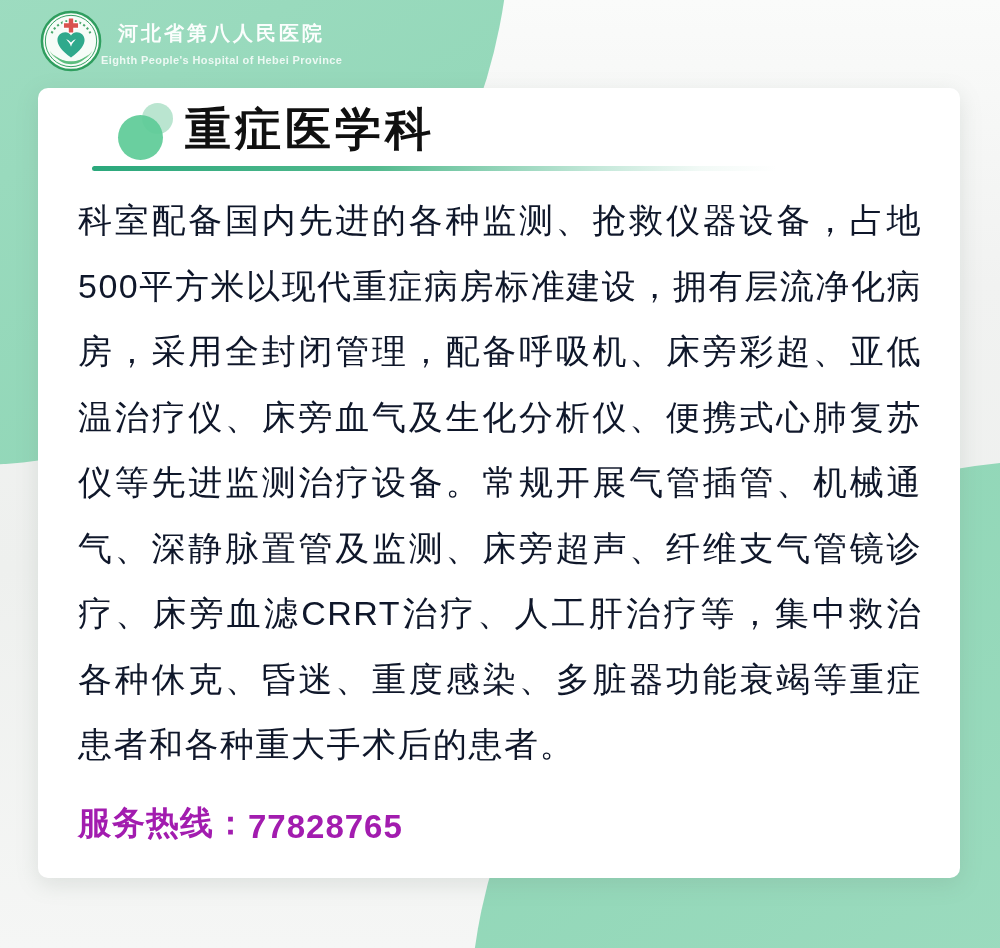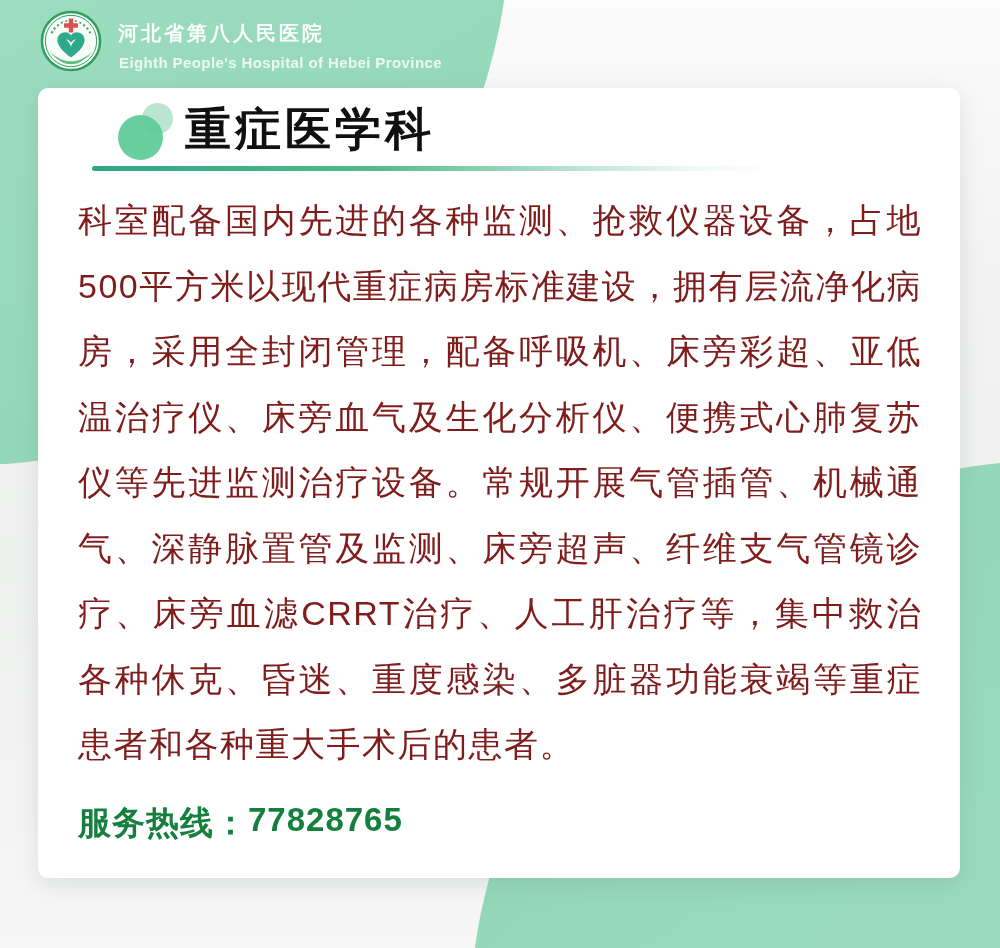--- a/index.html
+++ b/index.html
@@ -7,39 +7,39 @@
     width:1000px;height:948px;position:relative;overflow:hidden;
     background:linear-gradient(180deg,#fafbfa 0%,#f1f2f1 30%,#eef0ee 60%,#f5f6f5 100%);
     font-family:"Liberation Sans","DejaVu Sans",sans-serif;
   }
   .bg-svg{position:absolute;left:0;top:0;width:1000px;height:948px;}
 
   
   .logo{position:absolute;left:40px;top:10px;width:62px;height:62px;}
   .h-name{position:absolute;left:118px;top:20px;font-size:20px;font-weight:bold;
     color:rgba(255,255,255,0.96);letter-spacing:3px;}
-  .h-name-en{position:absolute;left:119px;top:54px;font-size:15px;font-weight:bold;
+  .h-name-en{position:absolute;left:101px;top:54px;font-size:11px;font-weight:bold;
     color:rgba(255,255,255,0.82);letter-spacing:0.4px;}
 
   
   .card{position:absolute;left:38px;top:88px;width:922px;height:790px;background:#ffffff;
     border-radius:10px;box-shadow:0 6px 22px rgba(110,125,118,0.18);}
   .bullet-small{position:absolute;left:104px;top:15px;width:31px;height:31px;border-radius:50%;
     background:#aee0c8;opacity:0.85;}
   .bullet-big{position:absolute;left:80px;top:27px;width:45px;height:45px;border-radius:50%;
     background:rgba(95,203,152,0.93);}
   .card-title{position:absolute;left:147px;top:12px;font-size:46px;line-height:58px;
     font-weight:900;color:#101010;letter-spacing:4px;}
   .divider{position:absolute;left:54px;top:78px;width:706px;height:5px;border-radius:3px;
     background:linear-gradient(to right,#2ba87c 0%,#53ba8e 40%,rgba(150,214,188,0.55) 72%,rgba(200,232,218,0.25) 86%,rgba(255,255,255,0) 97%);}
   .card-body{position:absolute;left:40px;top:100px;width:844px;
-    font-size:34px;line-height:65.5px;font-weight:500;color:#7f1d1d;
+    font-size:34px;line-height:65.5px;font-weight:500;color:#0f172a;
     text-align:justify;letter-spacing:1.5px;}
   .hotline{position:absolute;left:40px;top:713px;font-size:33px;font-weight:bold;
-    color:#15803d;letter-spacing:1px;display:flex;align-items:flex-start;}
+    color:#a21caf;letter-spacing:1px;display:flex;align-items:flex-end;}
   .hotline .num{margin-right:28px;}
 </style>
 </head>
 <body>
 
 <svg class="bg-svg" viewBox="0 0 1000 948" aria-hidden="true">
   <defs>
     <linearGradient id="gTop" x1="0" y1="0" x2="0.6" y2="1">
       <stop offset="0" stop-color="#b0e3cc"></stop>
       <stop offset="0.55" stop-color="#a0ddc2"></stop>

